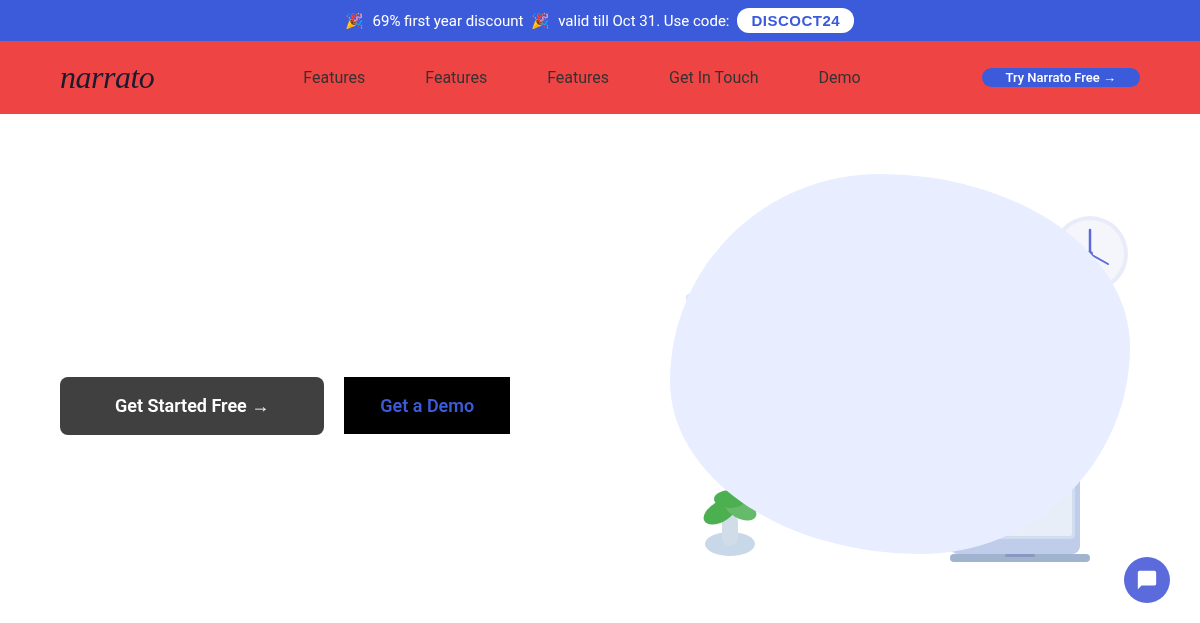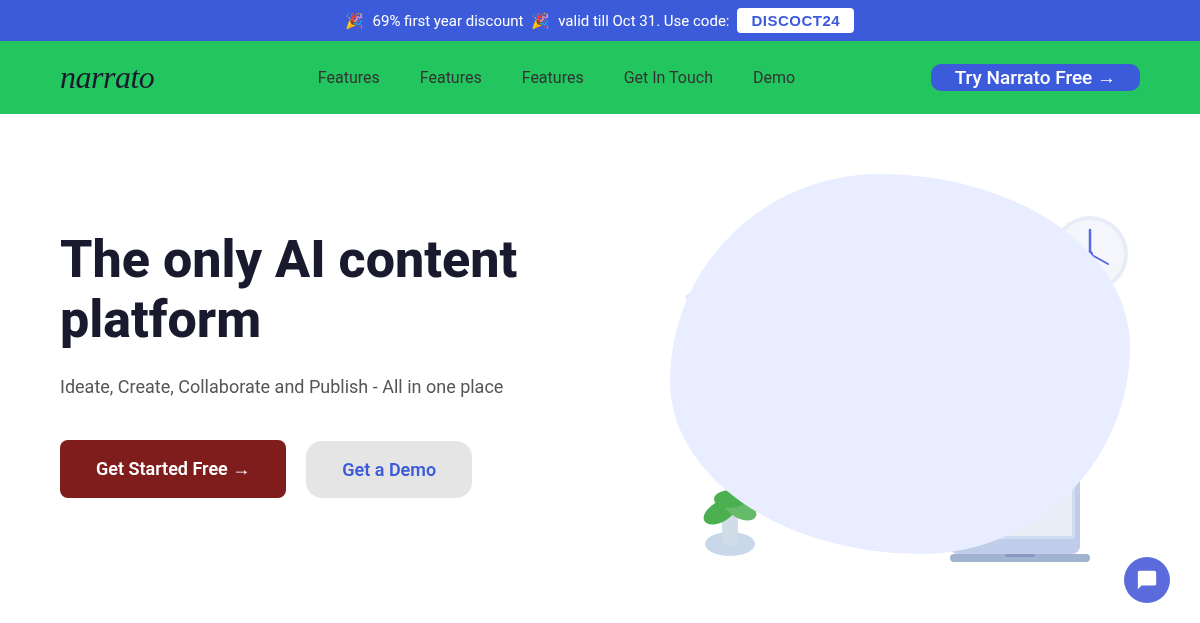--- a/index.html
+++ b/index.html
@@ -15,62 +15,62 @@
       display: flex;
       align-items: center;
       justify-content: center;
       gap: 8px;
     }
     .discount-code {
       background: #fff;
       color: #3b5bdb;
       border: none;
       padding: 4px 14px;
-      border-radius: 4px;
+      border-radius: 12px;
       font-weight: 700;
       font-size: 15px;
       cursor: pointer;
       letter-spacing: 0.5px;
     }
 
     
     nav {
       display: flex;
       align-items: center;
       justify-content: space-between;
       padding: 18px 60px;
-      background: #22c55e;
+      background: #ef4444;
     }
     .logo {
       font-family: Georgia, serif;
       font-size: 32px;
       color: #1a1a2e;
       font-style: italic;
       font-weight: 400;
       letter-spacing: -0.5px;
     }
     .nav-links {
       display: flex;
       align-items: flex-start;
-      gap: 40px;
+      gap: 60px;
       list-style: none;
       margin-left: 28px;
     }
     .nav-links a {
       text-decoration: none;
       color: #333;
       font-size: 16px;
     }
     .nav-cta {
       background: #3b5bdb;
       color: #fff;
       padding: 2px 24px;
       border-radius: 10px;
       text-decoration: none;
-      font-size: 19px;
+      font-size: 13px;
       font-weight: 500;
       display: flex;
       align-items: center;
       gap: 6px;
       white-space: nowrap;
     }
 
     
     .hero {
       display: flex;
@@ -94,38 +94,38 @@
       color: #555;
       margin-bottom: 40px;
       line-height: 1.5;
     }
     .hero-buttons {
       display: flex;
       gap: 20px;
       align-items: center;
     }
     .btn-primary {
-      background: #7f1d1d;
+      background: #404040;
       color: #fff;
-      padding: 18px 36px;
+      padding: 18px 55px;
       border-radius: 8px;
       font-size: 18px;
       font-weight: 600;
       border: none;
       cursor: pointer;
       display: flex;
       align-items: center;
       gap: 10px;
       text-decoration: none;
     }
     .btn-secondary {
-      background: #e5e5e5;
+      background: #000000;
       color: #3b5bdb;
       padding: 18px 36px;
-      border-radius: 16px;
+      border-radius: 0;
       font-size: 18px;
       font-weight: 600;
       border: none;
       cursor: pointer;
       text-decoration: none;
     }
 
     
     .hero-illustration {
       flex: 1;
@@ -190,23 +190,22 @@
     <li><a href="#">Features</a></li>
     <li><a href="#">Get In Touch</a></li>
     <li><a href="#">Demo</a></li>
   </ul>
   <a href="#" class="nav-cta">Try Narrato Free →</a>
 </nav>
 
 <section class="hero">
   <div class="hero-text">
     <h1 class="hero-title">
-      <span>The only AI content platform</span><br>
+      <br>
     </h1>
-    <p class="hero-subtitle">Ideate, Create, Collaborate and Publish - All in one place</p>
     <div class="hero-buttons">
       <a href="#" class="btn-primary">Get Started Free →</a>
       <a href="#" class="btn-secondary">Get a Demo</a>
     </div>
   </div>
 
   <div class="hero-illustration">
     <div class="blob"></div>
 
     <svg class="illus-svg" viewBox="0 0 520 400">

